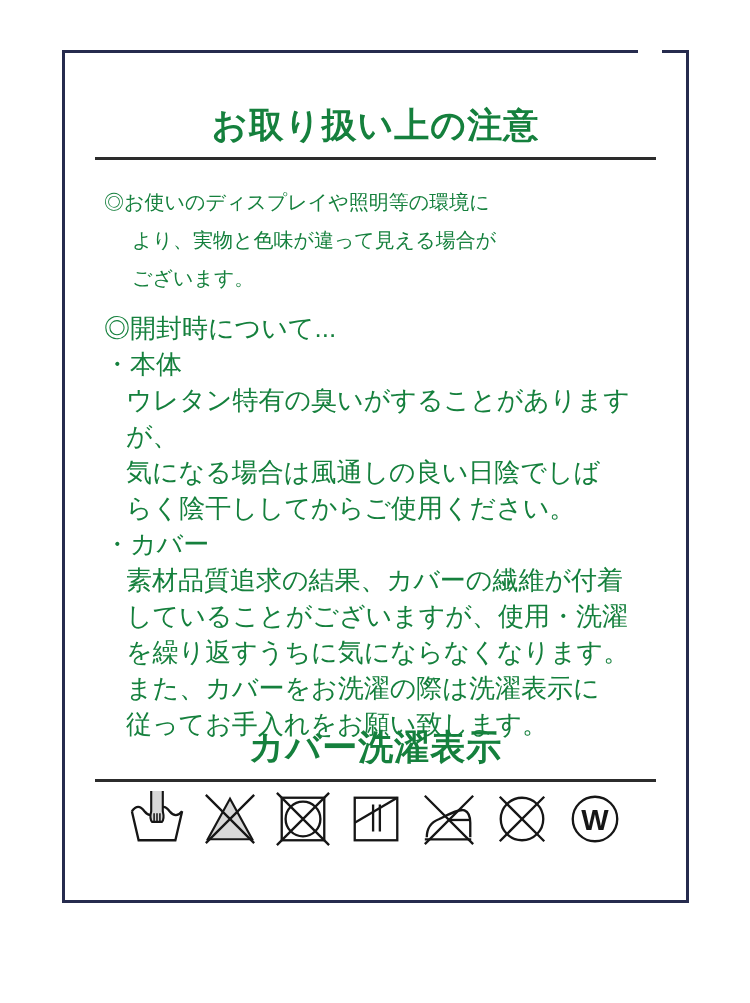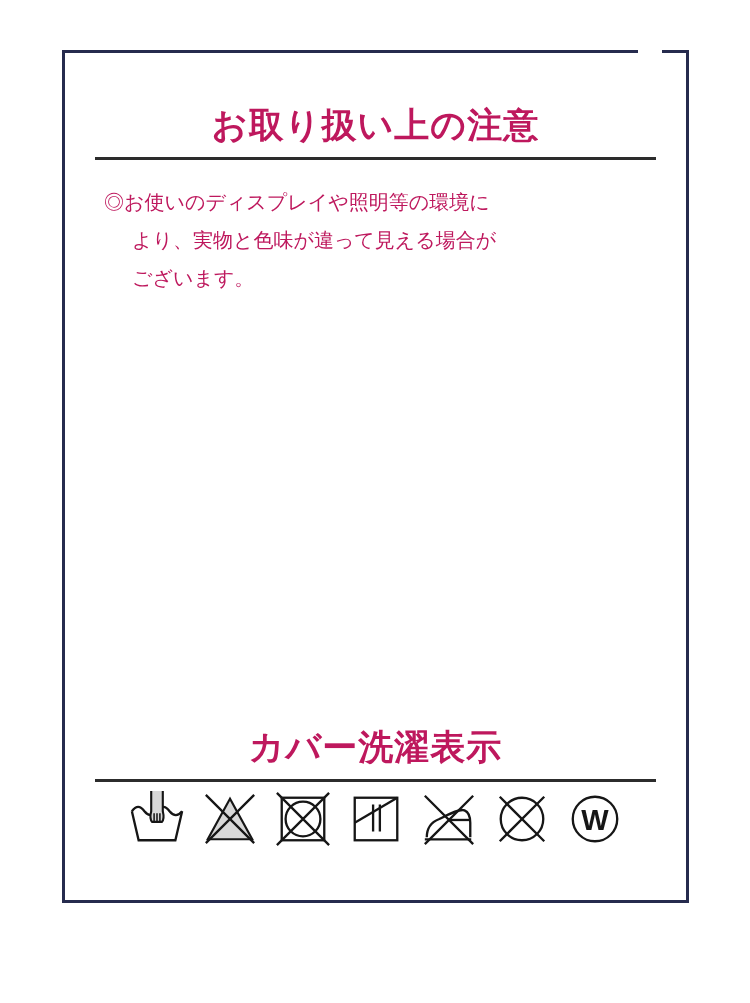--- a/index.html
+++ b/index.html
@@ -1,18 +1,18 @@
 <!DOCTYPE html>
 <html><head>
 <meta charset="utf-8">
 <style>
   html,body{margin:0;padding:0;background:#ffffff;}
   .canvas{
     position:relative;width:750px;height:1003px;background:#ffffff;
-    font-family:"Liberation Sans",sans-serif;color:#be185d;overflow:hidden;
+    font-family:"Liberation Sans",sans-serif;color:#15803d;overflow:hidden;
   }
   
   .frame{
     position:absolute;left:62px;top:50px;width:627px;height:853px;
     border:3px solid #262b4e;border-top:none;box-sizing:border-box;
   }
   .topseg{position:absolute;top:50px;height:3px;background:#262b4e;}
   .seg-a{left:62px;width:576px;}
   .seg-b{left:662px;width:27px;}
 
@@ -58,20 +58,33 @@
   <div class="topseg seg-a"></div>
   <div class="topseg seg-b"></div>
 
   <div class="sec-title t1">お取り扱い上の注意</div>
   <div class="rule r1"></div>
 
   <div class="notice n1 hang">◎お使いのディスプレイや照明等の環境に
 より、実物と色味が違って見える場合が
 ございます。</div>
 
+  <div class="blk">
+    <div class="hang">◎開封時について...</div>
+    <div>・本体</div>
+    <div class="ind">ウレタン特有の臭いがすることがありますが、
+気になる場合は風通しの良い日陰でしば
+らく陰干ししてからご使用ください。</div>
+    <div>・カバー</div>
+    <div class="ind">素材品質追求の結果、カバーの繊維が付着
+していることがございますが、使用・洗濯
+を繰り返すうちに気にならなくなります。
+また、カバーをお洗濯の際は洗濯表示に
+従ってお手入れをお願い致します。</div>
+  </div>
 
   <div class="sec-title t2">カバー洗濯表示</div>
   <div class="rule r2"></div>
 
   <div class="symbols">
 
     <svg width="58" height="58" viewBox="0 0 60 60">
       <path class="sym" d="M4 22 L11 52 L49 52 L56 22"></path>
       <path class="sym" d="M4 22 q6.5 -9 13 0 q6.5 8 13 0 q6.5 -9 13 0 q6.5 8 13 0"></path>
       <path class="sym-fill" d="M24 1 L24 22 Q22 30 25 33 L35 33 Q38 30 36 22 L36 1" stroke-width="2"></path>

